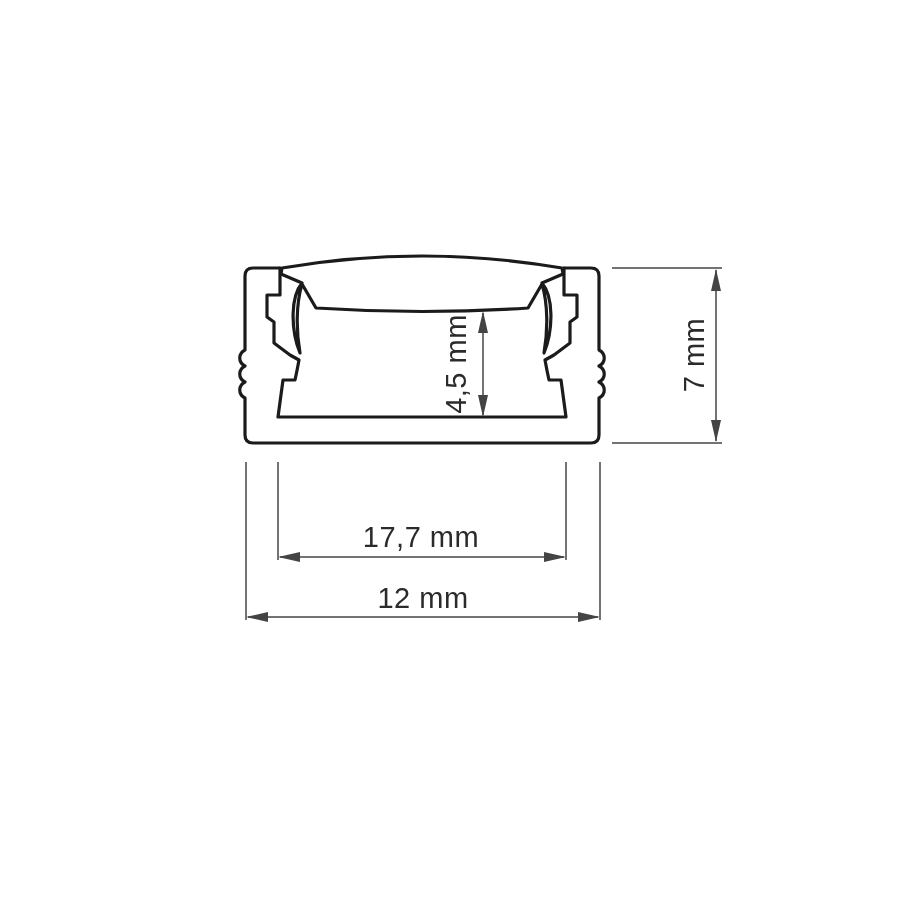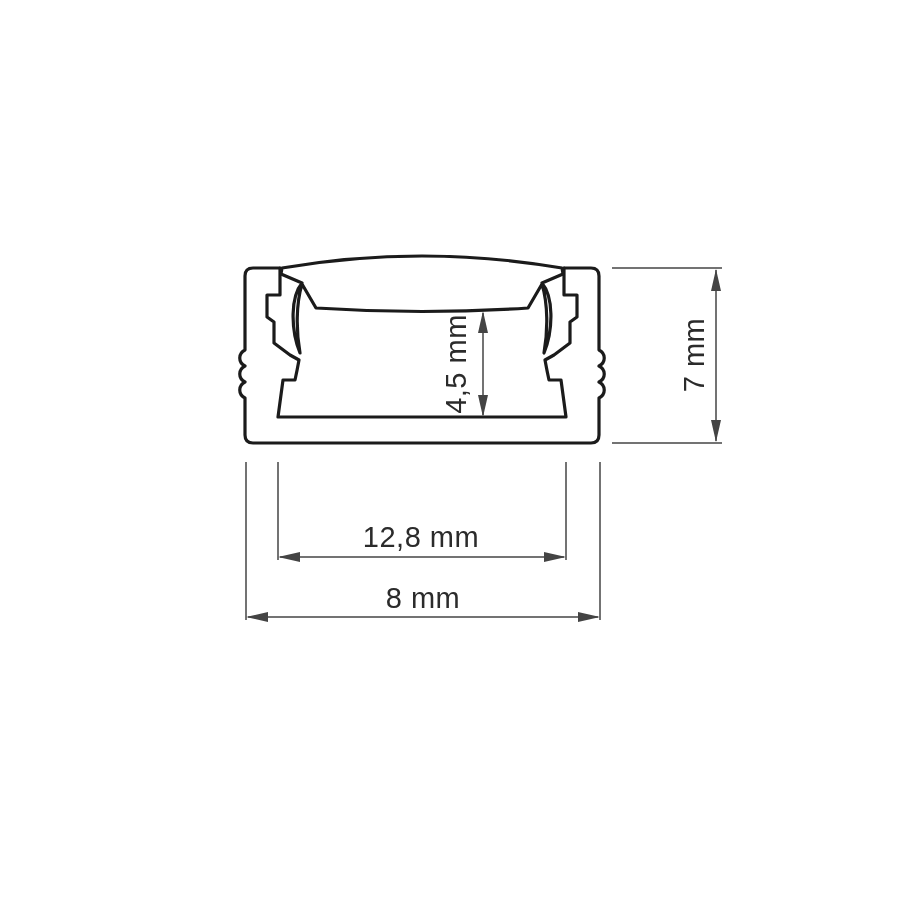--- a/index.html
+++ b/index.html
@@ -103,17 +103,17 @@
         <polygon points="246,617 268,612 268,622" fill="#444444" stroke="none"></polygon>
         <polygon points="600,617 578,612 578,622" fill="#444444" stroke="none"></polygon>
       </g>
     </g>
   </svg>
 
   <div class="dim-label vertical" style="left:456px; top:364px;">4,5 mm</div>
 
   <div class="dim-label vertical" style="left:694px; top:355px;">7 mm</div>
 
-  <div class="dim-label" style="left:421px; top:537px;">12,8 mm</div>
+  <div class="dim-label" style="left:421px; top:537px;">17,7 mm</div>
 
-  <div class="dim-label" style="left:423px; top:598px;">8 mm</div>
+  <div class="dim-label" style="left:423px; top:598px;">12 mm</div>
 
 </div>
 
 </body></html>

